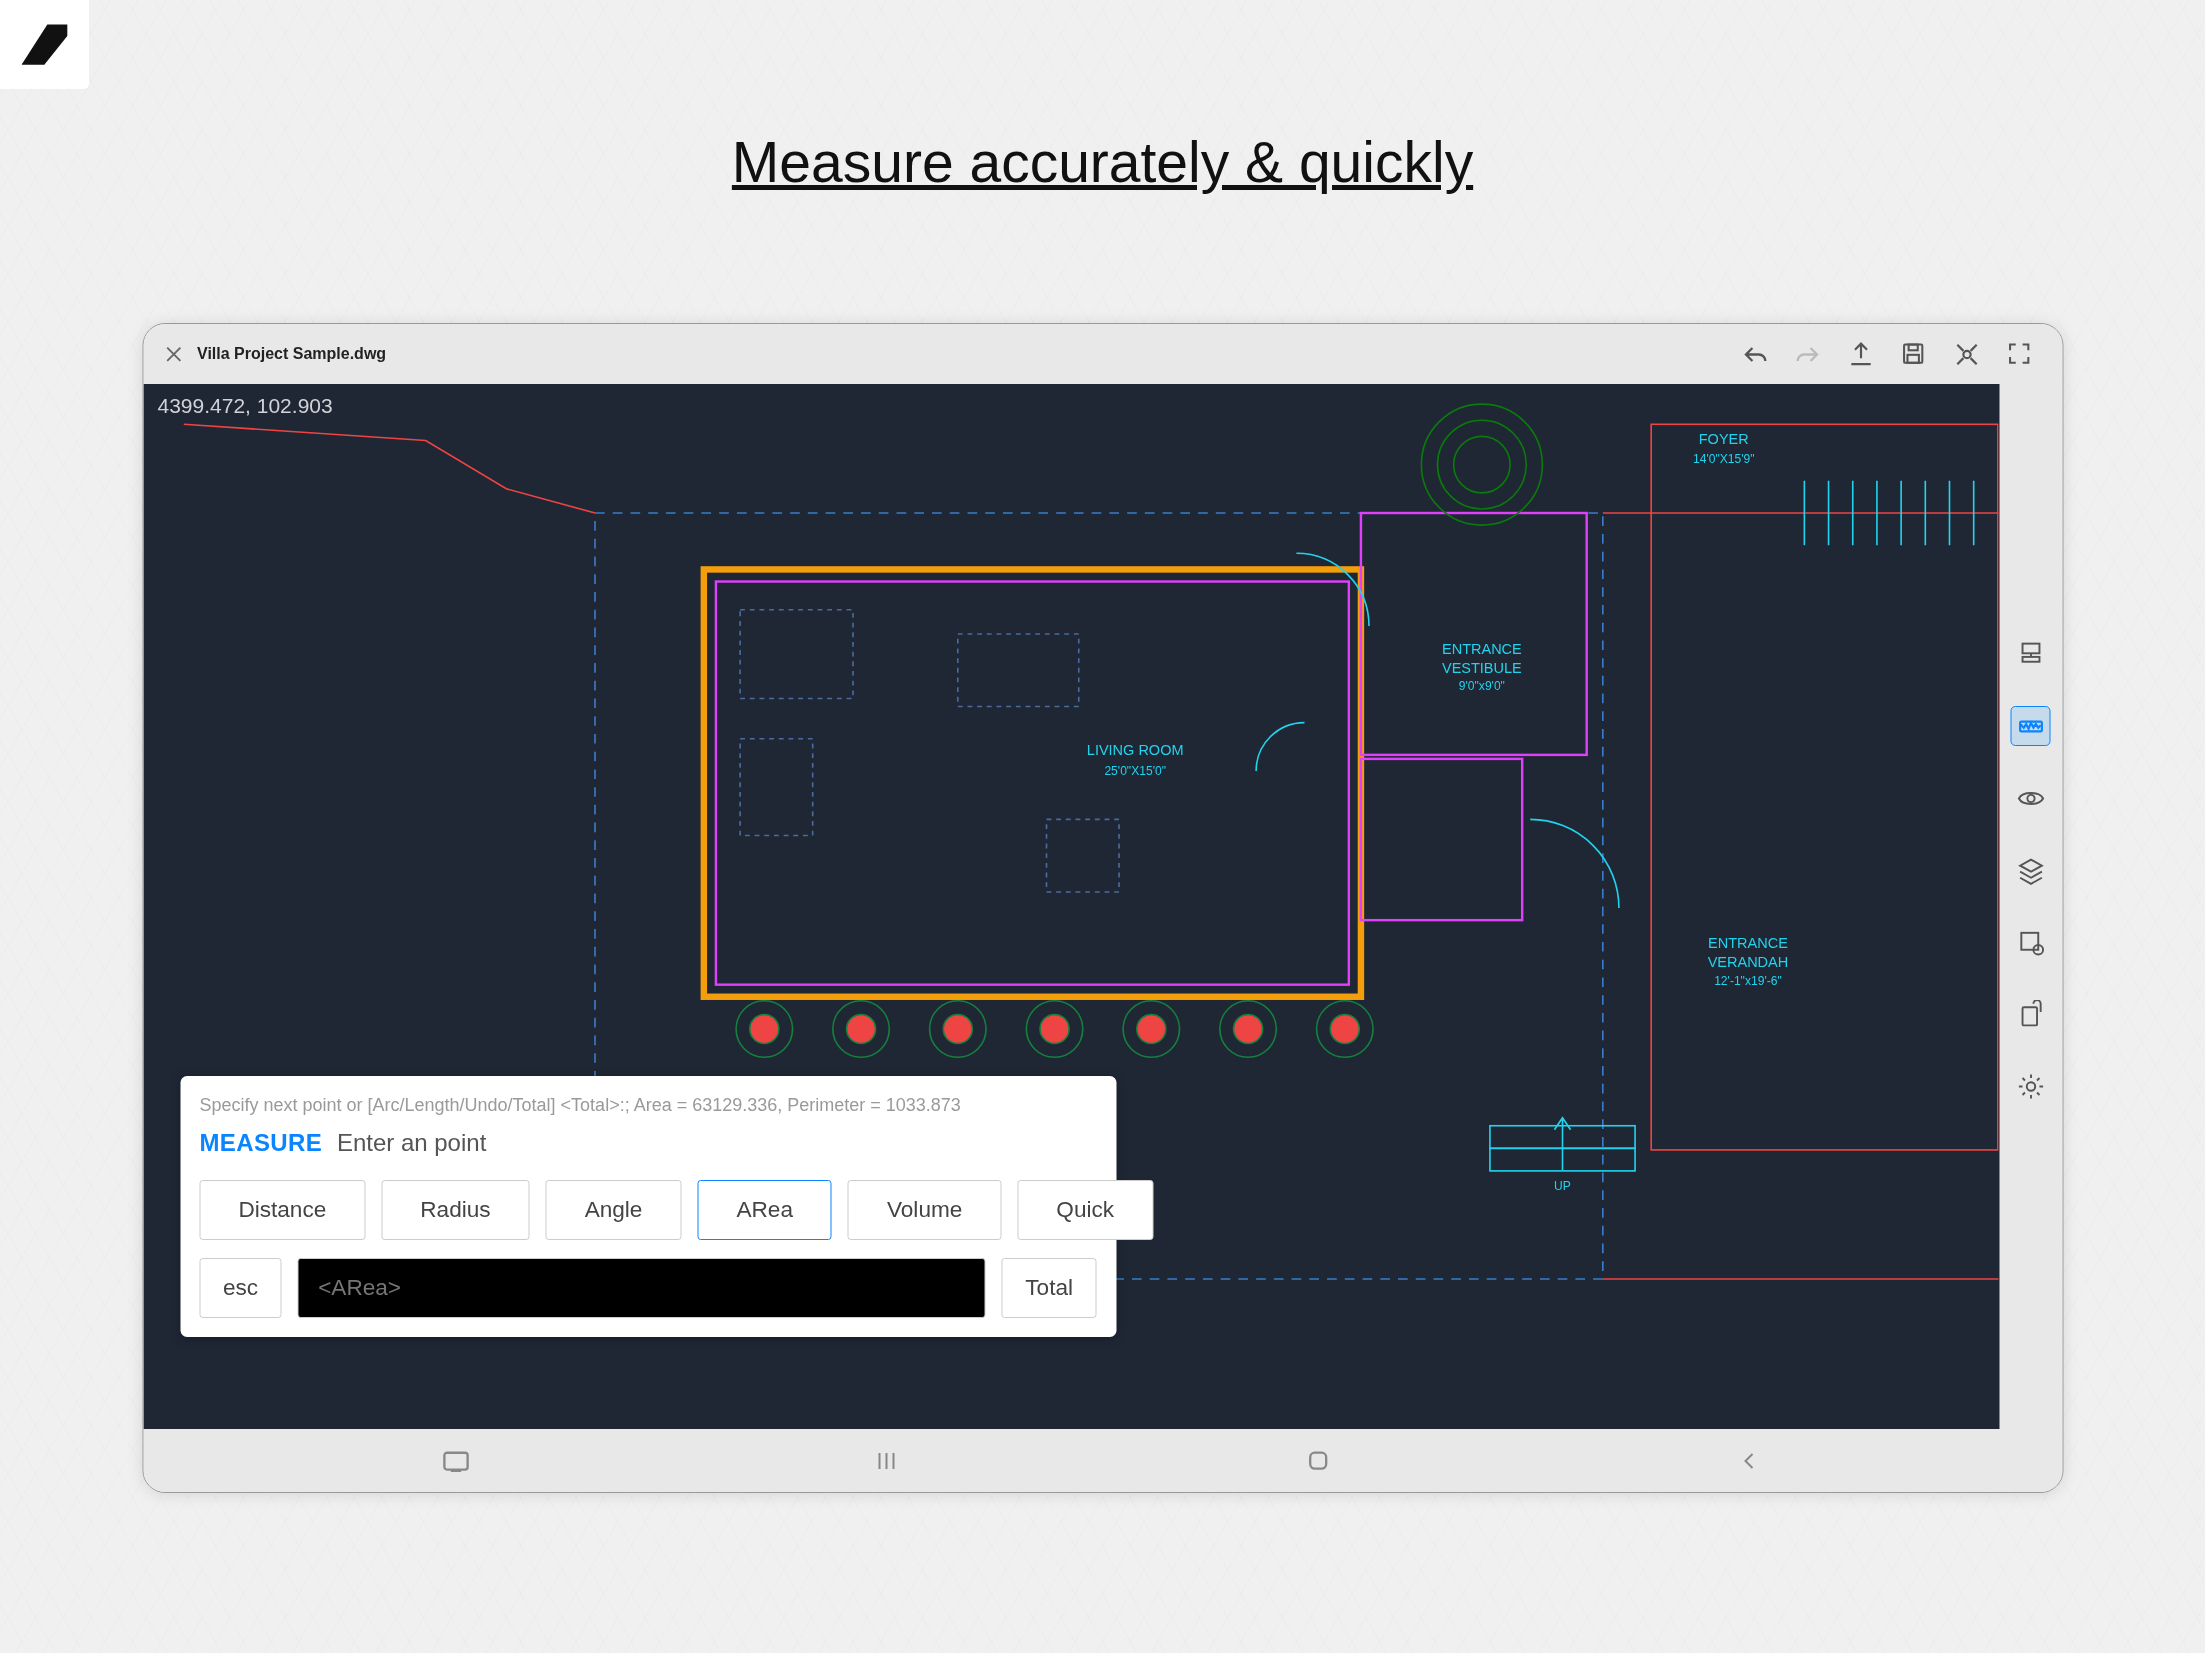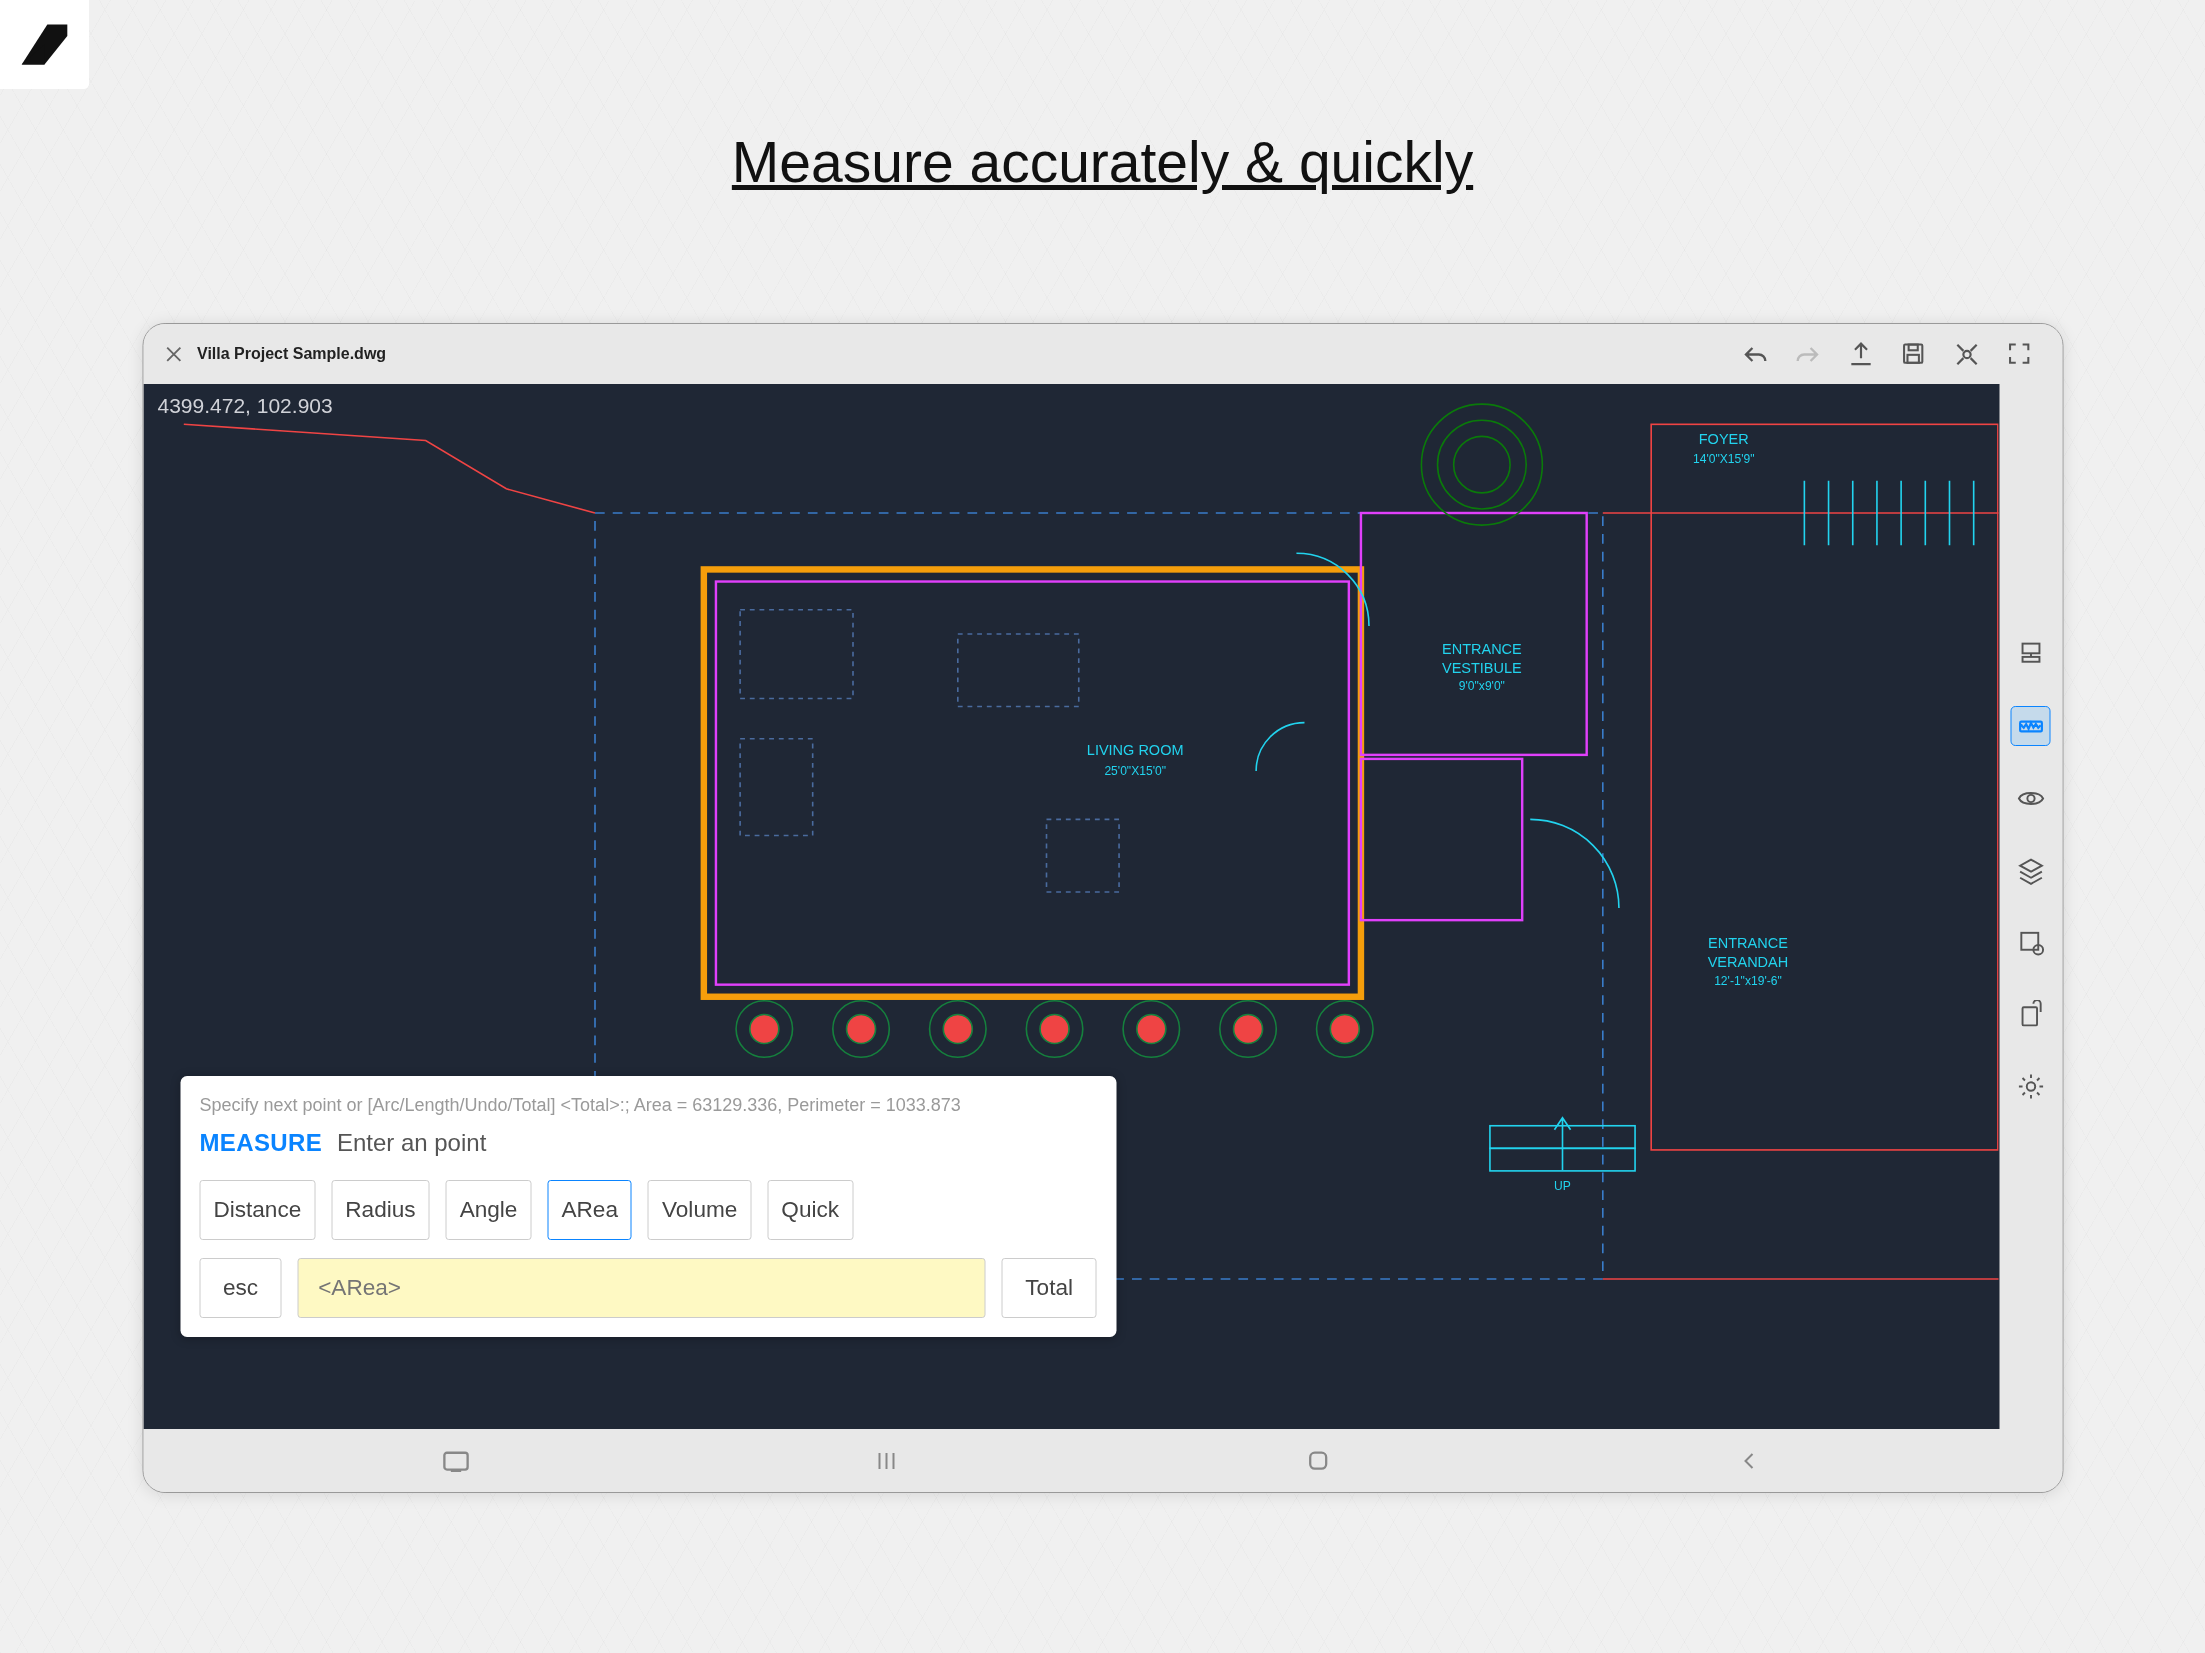--- a/index.html
+++ b/index.html
@@ -102,21 +102,21 @@
   border-radius: 6.5px;
   padding: 19.4px 19.4px;
   box-shadow: 0 1.6px 9.7px rgba(0,0,0,0.25);
 }
 .prompt-text { color: #9a9a9a; font-size: 18px; }
 .cmd-line { font-size: 24px; margin-top: 13px; }
 .cmd-line .cmd { color: #0a84ff; font-weight: 600; letter-spacing: 0.4px; }
 .cmd-line .hint { color: #555; margin-left: 8px; }
 .option-row { display:flex; gap: 16px; margin-top: 22.6px; }
 .opt-btn {
-  padding: 16px 13px;
+  padding: 16px 38px;
   font-size: 22.6px;
   color: #444;
   background: #fff;
   border: 0.8px solid #ccc;
   border-radius: 3.2px;
   cursor: pointer;
   text-align: center;
 }
 .opt-btn.active { border: 1.6px solid #0a84ff; }
 .input-row { display:flex; gap: 16px; margin-top: 18px; }
@@ -124,21 +124,21 @@
   padding: 16px 22.6px;
   font-size: 22.6px;
   color:#444;
   background:#fff;
   border:0.8px solid #ccc;
   border-radius:3.2px;
   cursor:pointer;
 }
 .cmd-input {
   flex: 1;
-  background: #fef9c3;
+  background: #000000;
   border: 0.8px solid #ccc;
   border-radius: 3.2px;
   padding: 16px 19.4px;
   font-size: 22.6px;
   color: #888;
 }
 
 .device-nav {
   position: absolute;
   bottom: 0;

